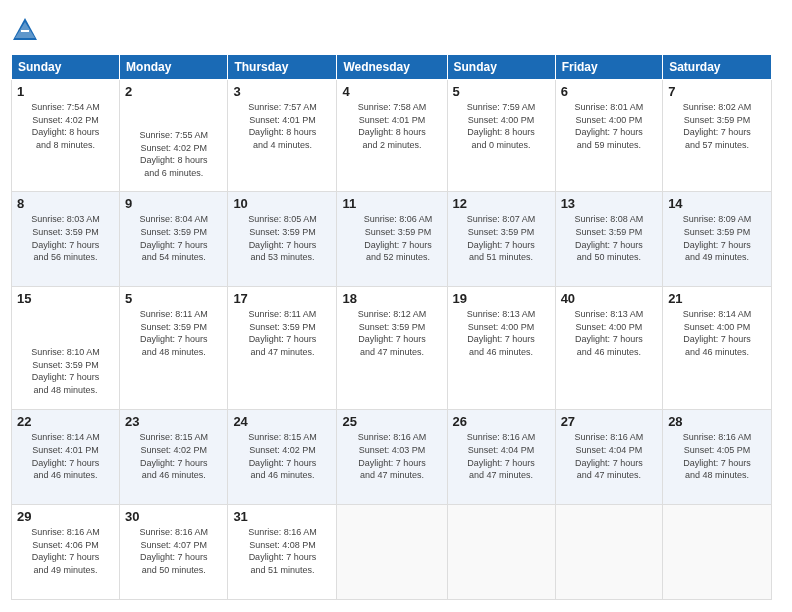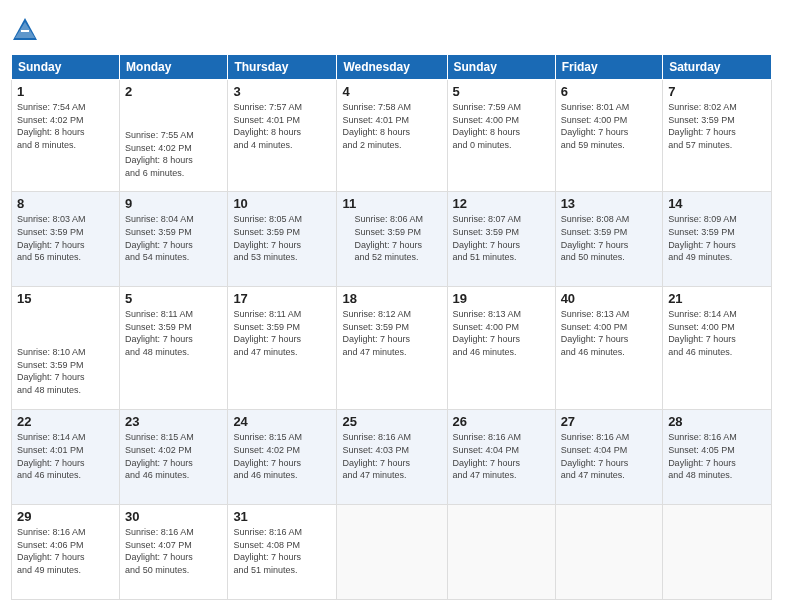--- a/index.html
+++ b/index.html
@@ -85,20 +85,21 @@
       font-size: 13px;
       font-weight: bold;
       color: #222;
       display: block;
       margin-bottom: 2px;
     }
     .day-info {
       font-size: 9px;
       color: #444;
       line-height: 1.4;
+      text-align: center;
     }
     td.empty {
       background: #f9f9f9 !important;
     }
   </style>
 </head>
 <body>
 
 <div class="page">
   <div class="header">

